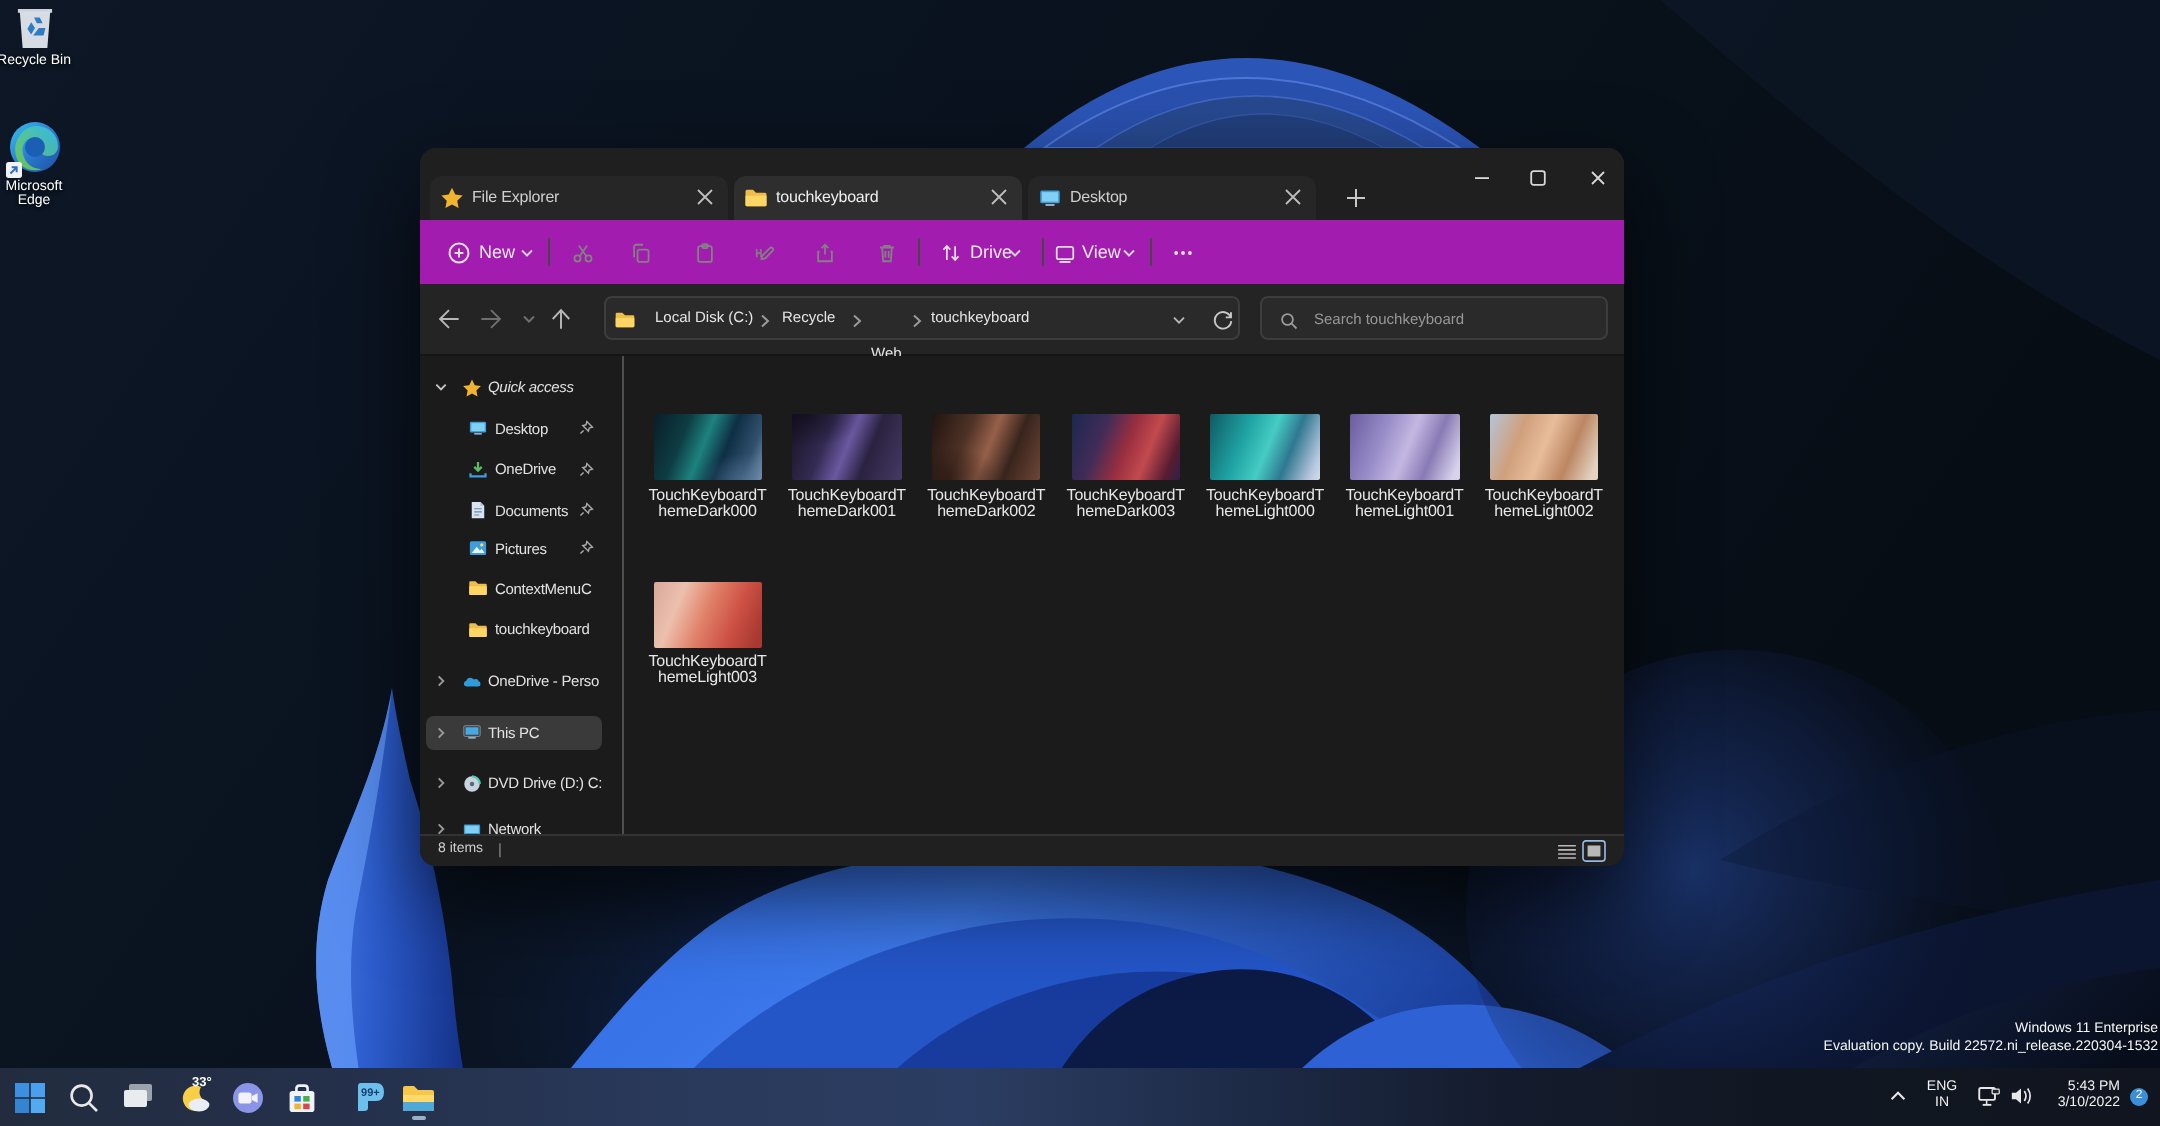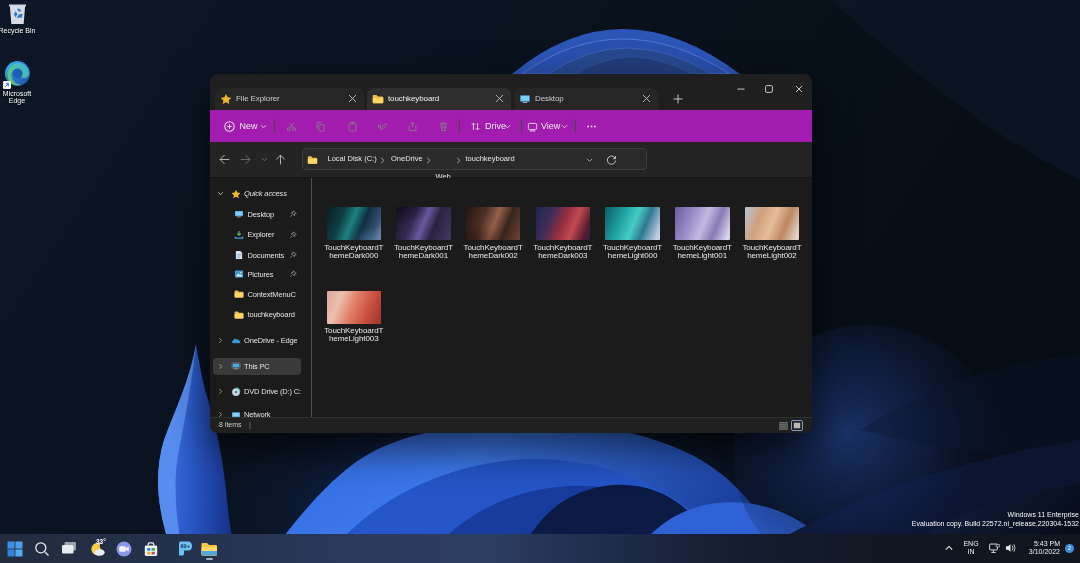--- a/index.html
+++ b/index.html
@@ -265,45 +265,52 @@
         </svg>
     <svg style="position:absolute;left:29.5px;top:12px;" width="11" height="11" viewBox="0 0 16 16">
           <path d="M8,1.5 L14.5,8 L8,14.5 M1,8 L14.5,8" stroke="#6f6f6f" stroke-width="1.4" fill="none"></path>
         </svg>
     <svg style="position:absolute;left:51px;top:15px;" width="7" height="5" viewBox="0 0 8 6">
           <path d="M1,1.5 L4,4.5 L7,1.5" stroke="#6f6f6f" stroke-width="1.2" fill="none"></path>
         </svg>
     <svg style="position:absolute;left:64.5px;top:12px;" width="11" height="11" viewBox="0 0 16 16">
           <path d="M8,15 L8,2 M2,8 L8,1.5 L14,8" stroke="#b8b8b8" stroke-width="1.4" fill="none"></path>
         </svg>
-    <div class="abox" style="left:92px; width:345px;text-decoration:underline;">
+    <div class="abox" style="left:92px; width:318px;text-decoration:underline;">
       <svg style="position:absolute;left:4px;top:5.5px;" width="11" height="10" viewBox="0 0 16 15">
             <path d="M1,3 Q1,2 2,2 L6,2 L8,4 L14,4 Q15,4 15,5 L15,12 Q15,13 14,13 L2,13 Q1,13 1,12 Z" fill="#f0bd4a"></path>
             <path d="M1,6 L15,6 L15,12 Q15,13 14,13 L2,13 Q1,13 1,12 Z" fill="#fdd664"></path>
           </svg>
       <span class="bseg" style="left:24.5px;">Local Disk (C:)</span>
       <svg style="position:absolute;left:77px;top:8px;" width="5" height="7" viewBox="0 0 5 7">
             <path d="M1,0.8 L4,3.5 L1,6.2" stroke="#9a9a9a" stroke-width="1" fill="none"></path>
           </svg>
-      <span class="bseg" style="left:88px;">OneDrive</span>
+      <span class="bseg" style="left:88px;">Recycle</span>
       <svg style="position:absolute;left:123px;top:8px;" width="5" height="7" viewBox="0 0 5 7">
             <path d="M1,0.8 L4,3.5 L1,6.2" stroke="#9a9a9a" stroke-width="1" fill="none"></path>
           </svg>
       <span class="bseg" style="left:132.5px;margin-top:18px;">Web</span>
       <svg style="position:absolute;left:152.5px;top:8px;" width="5" height="7" viewBox="0 0 5 7">
             <path d="M1,0.8 L4,3.5 L1,6.2" stroke="#9a9a9a" stroke-width="1" fill="none"></path>
           </svg>
       <span class="bseg" style="left:162.5px;">touchkeyboard</span>
       <svg style="position:absolute;left:283px;top:8.5px;" width="7" height="5" viewBox="0 0 8 6">
             <path d="M1,1 L4,4 L7,1" stroke="#b8b8b8" stroke-width="1.1" fill="none"></path>
           </svg>
       <svg style="position:absolute;left:303px;top:5px;" width="11" height="11" viewBox="0 0 16 16">
             <path d="M13.5,6.5 A6,6 0 1 0 14,9.5" stroke="#c8c8c8" stroke-width="1.4" fill="none"></path>
             <path d="M13.8,3 L13.8,6.8 L10,6.8" fill="none" stroke="#c8c8c8" stroke-width="1.4"></path>
           </svg>
+    </div>
+    <div class="abox" style="left:420px; width:174px;">
+      <svg style="position:absolute;left:9px;top:6.5px;" width="9" height="9" viewBox="0 0 12 12">
+            <circle cx="5" cy="5" r="3.6" stroke="#9a9a9a" stroke-width="1.2" fill="none"></circle>
+            <path d="M7.8,7.8 L11,11" stroke="#9a9a9a" stroke-width="1.2"></path>
+          </svg>
+      <span style="position:absolute;left:26px;top:6px;color:#989898;font-size:7.5px;">Search touchkeyboard</span>
     </div>
   </div>
 <div id="bodyarea">
         <div id="sidebar" style="position:absolute;left:0;top:0;width:95px;height:239px;overflow:hidden;">
           <svg class="sic" style="left:7px;top:12.0px;" width="7" height="7" viewBox="0 0 9 9">
             <path d="M1.5,3 L4.5,6 L7.5,3" stroke="#c8c8c8" stroke-width="1.2" fill="none"></path>
           </svg>
           <svg class="sic" style="left:20.5px;top:10.5px;" width="10" height="10" viewBox="0 0 16 16">
             <path d="M8 1.2 L10.2 5.7 L15.1 6.4 L11.5 9.9 L12.4 14.7 L8 12.4 L3.6 14.7 L4.5 9.9 L0.9 6.4 L5.8 5.7 Z" fill="#f0b42e"></path>
           </svg>
@@ -314,21 +321,21 @@
             <rect x="5" y="12" width="6" height="1.3" fill="#9ab0c0"></rect>
           </svg>
           <div class="srow" style="left:37.5px;top:31.799999999999997px;">Desktop</div>
           <svg class="sic" style="left:79px;top:32.3px;" width="8" height="8" viewBox="0 0 10 10">
             <path d="M5.5,1 L9,4.5 L7,5 L6.5,7 L3,3.5 L5,3 Z M3.5,6.5 L1.5,8.5" stroke="#a8a8a8" stroke-width="0.9" fill="none"></path>
           </svg>
           <svg class="sic" style="left:24px;top:51.8px;" width="10" height="10" viewBox="0 0 16 16">
             <path d="M8,1.5 L8,8 M5,5.5 L8,8.5 L11,5.5" stroke="#5dbb63" stroke-width="1.8" fill="none"></path>
             <path d="M2,10.5 L2,13 L14,13 L14,10.5" stroke="#3f9ddb" stroke-width="1.8" fill="none"></path>
           </svg>
-          <div class="srow" style="left:37.5px;top:52.3px;">Explorer</div>
+          <div class="srow" style="left:37.5px;top:52.3px;">OneDrive</div>
           <svg class="sic" style="left:79px;top:52.8px;" width="8" height="8" viewBox="0 0 10 10">
             <path d="M5.5,1 L9,4.5 L7,5 L6.5,7 L3,3.5 L5,3 Z M3.5,6.5 L1.5,8.5" stroke="#a8a8a8" stroke-width="0.9" fill="none"></path>
           </svg>
           <svg class="sic" style="left:24px;top:72.2px;" width="10" height="10" viewBox="0 0 16 16">
             <path d="M3,1.5 L10,1.5 L13,4.5 L13,14.5 L3,14.5 Z" fill="#d8e4f0"></path>
             <path d="M10,1.5 L10,4.5 L13,4.5 Z" fill="#a8c0d8"></path>
             <path d="M5,7 L11,7 M5,9.5 L11,9.5 M5,12 L9,12" stroke="#6a87a8" stroke-width="0.9"></path>
           </svg>
           <div class="srow" style="left:37.5px;top:72.7px;">Documents</div>
           <svg class="sic" style="left:79px;top:73.2px;" width="8" height="8" viewBox="0 0 10 10">
@@ -352,21 +359,21 @@
             <path d="M1,3.5 Q1,2.5 2,2.5 L6,2.5 L8,4.5 L14,4.5 Q15,4.5 15,5.5 L15,12.5 Q15,13.5 14,13.5 L2,13.5 Q1,13.5 1,12.5 Z" fill="#f0bd4a"></path>
             <path d="M1,6.5 L15,6.5 L15,12.5 Q15,13.5 14,13.5 L2,13.5 Q1,13.5 1,12.5 Z" fill="#fdd664"></path>
           </svg>
           <div class="srow" style="left:37.5px;top:132.0px;">touchkeyboard</div>
           <svg class="sic" style="left:7px;top:159.1px;" width="7" height="7" viewBox="0 0 9 9">
             <path d="M3,1.5 L6,4.5 L3,7.5" stroke="#9a9a9a" stroke-width="1.2" fill="none"></path>
           </svg>
           <svg class="sic" style="left:20.5px;top:157.6px;" width="10" height="10" viewBox="0 0 16 16">
             <path d="M4,11.5 Q1.5,11.5 1.5,9.3 Q1.5,7.3 3.5,7 Q4,4.5 6.5,4.5 Q8.5,4.5 9.5,6 Q10,5.5 11,5.5 Q13,5.5 13.3,7.4 Q14.8,7.7 14.8,9.5 Q14.8,11.5 12.8,11.5 Z" fill="#2f9bd8"></path>
           </svg>
-          <div class="srow" style="left:34px;top:158.1px;">OneDrive - Edge</div>
+          <div class="srow" style="left:34px;top:158.1px;">OneDrive - Perso</div>
           <div style="position:absolute;left:3px;top:179.5px;width:88px;height:17px;background:#3a3a3a;border-radius:4px;"></div>
           <svg class="sic" style="left:7px;top:184.9px;" width="7" height="7" viewBox="0 0 9 9">
             <path d="M3,1.5 L6,4.5 L3,7.5" stroke="#9a9a9a" stroke-width="1.2" fill="none"></path>
           </svg>
           <svg class="sic" style="left:20.5px;top:183.4px;" width="10" height="10" viewBox="0 0 16 16">
             <rect x="1.5" y="3" width="13" height="8.5" rx="1" fill="#353a42" stroke="#8a9098" stroke-width="0.8"></rect>
             <rect x="2.8" y="4.2" width="10.4" height="6" fill="#48a8e0"></rect>
             <rect x="5" y="12" width="6" height="1.3" fill="#9ab0c0"></rect>
           </svg>
           <div class="srow" style="left:34px;top:183.9px;">This PC</div>

